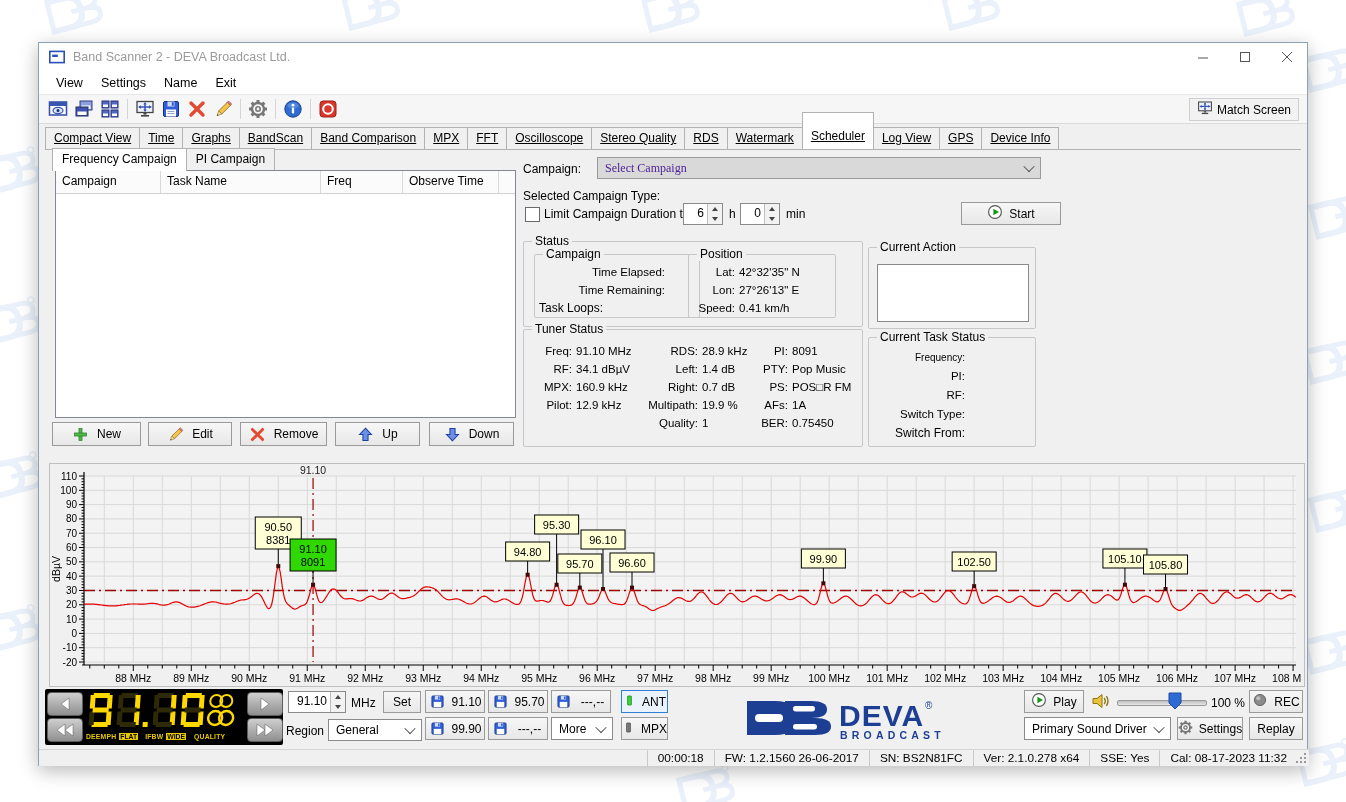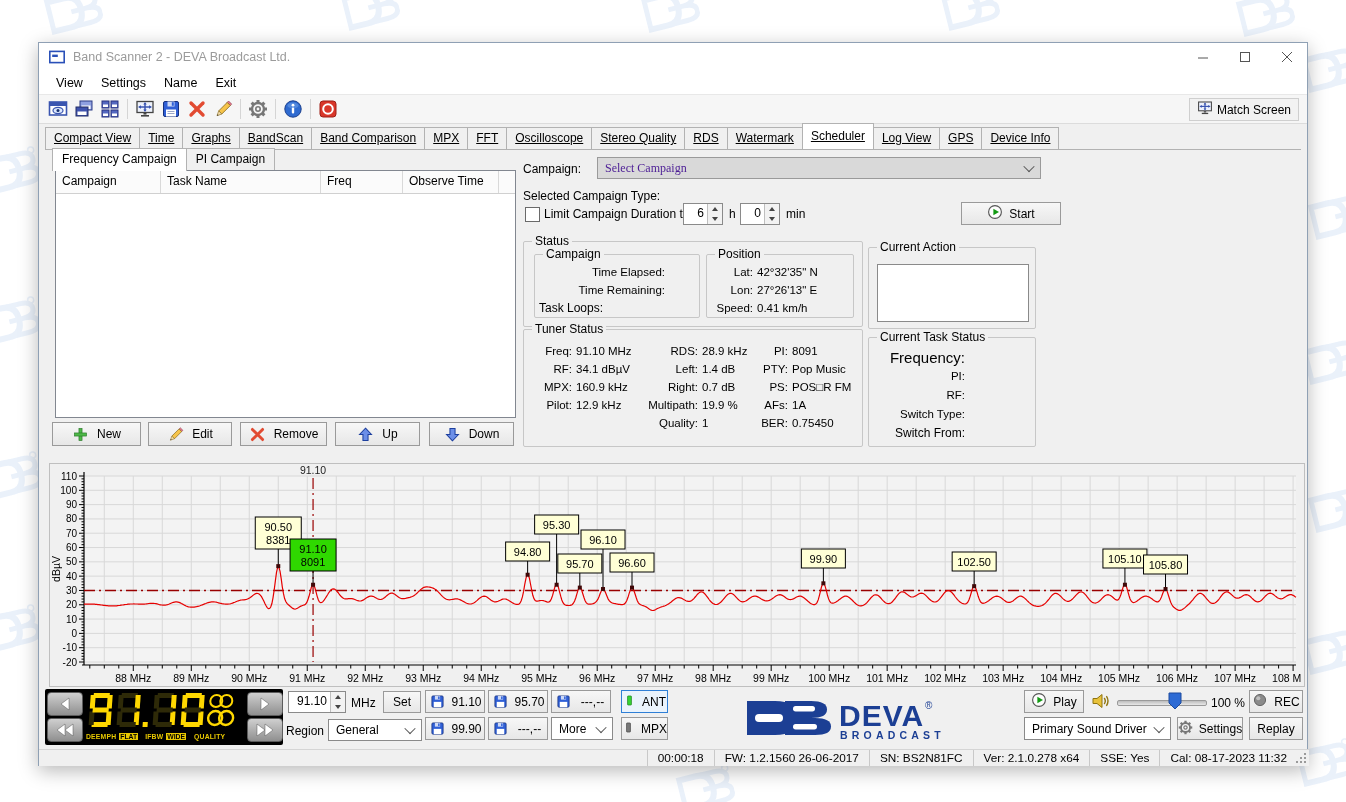--- a/index.html
+++ b/index.html
@@ -16,21 +16,21 @@
   .menubar{position:absolute;left:0;top:28px;width:100%;height:24px;background:#ffffff;display:flex;align-items:center;padding-left:8px;box-sizing:border-box;border-bottom:1px solid #e8e8e8;}
   .menu-item{padding:3px 9px;font-size:12.5px;}
   .toolbar{position:absolute;left:0;top:52px;width:100%;height:29px;background:#f6f6f6;border-bottom:1px solid #dcdcdc;display:flex;align-items:center;padding-left:6px;box-sizing:border-box;}
   .tool-btn{width:26px;height:24px;display:flex;align-items:center;justify-content:center;}
   .tool-sep{width:1px;height:20px;background:#d5d5d5;margin:0 4px;}
   .match-btn{position:absolute;right:8px;top:55px;height:21px;display:flex;align-items:center;gap:4px;padding:0 7px;
              background:#f2f2f2;border:1px solid #cfcfcf;font-size:12px;}
   
   .tabstrip{position:absolute;left:6px;top:84px;right:6px;height:22px;display:flex;align-items:flex-end;border-bottom:1px solid #b2b2b2;}
   .tab{background:#f0f0f0;border:1px solid #b2b2b2;border-bottom:none;padding:3px 8px 3px 8px;font-size:12px;margin-right:-1px;white-space:nowrap;height:15px;text-decoration:underline;}
-  .tab.active{background:#ffffff;position:relative;z-index:3;padding-top:5px;padding-bottom:4px;height:16px;margin-top:-3px;}
+  .tab.active{background:#ffffff;position:relative;z-index:3;padding-top:16px;padding-bottom:4px;height:16px;margin-top:-3px;}
   
   .subtab{background:#f0f0f0;border:1px solid #b2b2b2;border-bottom:none;padding:3px 9px;font-size:12px;margin-right:-1px;white-space:nowrap;}
   .subtab.active{background:#ffffff;position:relative;z-index:3;padding-bottom:5px;}
   .listbox{position:absolute;left:16px;top:127px;width:459px;height:246px;background:#ffffff;border:1px solid #828790;}
   .lb-head{display:flex;border-bottom:1px solid #d0d0d0;height:22px;background:#fbfbfb;}
   .lb-col{border-right:1px solid #d9d9d9;padding:3px 6px;font-size:12px;box-sizing:border-box;white-space:nowrap;overflow:hidden;}
   .act-btn{position:absolute;top:379px;height:22px;display:flex;align-items:center;justify-content:center;gap:8px;
            background:linear-gradient(#f7f7f7,#e7e7e7);border:1px solid #9a9a9a;font-size:12px;}
   
   .lbl{position:absolute;font-size:12px;white-space:nowrap;}
@@ -417,21 +417,21 @@
   <div class="gb" style="left:484px;top:198px;width:340px;height:86px;">
     <span class="lg">Status</span>
     <div class="gb" style="left:10px;top:12px;width:166px;height:64px;">
       <span class="lg">Campaign</span>
       <div id="campaignRows" style="position:absolute;left:4px;top:8px;width:126px;">
           <div style="text-align: right; height: 18px; font-size: 11.5px; line-height: 18px;">Time Elapsed:</div>
           <div style="text-align: right; height: 18px; font-size: 11.5px; line-height: 18px;">Time Remaining:</div>
           <div style="height: 18px; font-size: 12px; line-height: 18px;">Task Loops:</div>
         </div>
     </div>
-    <div class="gb" style="left:182px;top:12px;width:148px;height:64px;">
+    <div class="gb" style="left:164px;top:12px;width:148px;height:64px;">
       <span class="lg">Position</span>
       <div id="positionRows" style="position: absolute; left: 2px; top: 8px; grid-template-columns: 48px auto;" class="kv">
           <span class="k">Lat:</span>
           <span class="v">42°32'35" N</span>
           <span class="k">Lon:</span>
           <span class="v">27°26'13" E</span>
           <span class="k">Speed:</span>
           <span class="v">0.41 km/h</span>
         </div>
     </div>
@@ -478,21 +478,21 @@
           <span class="v">1A</span>
           <span class="k">BER:</span>
           <span class="v">0.75450</span>
         </div>
       </div>
   </div>
 
   <div class="gb" style="left:829px;top:294px;width:168px;height:110px;">
     <span class="lg">Current Task Status</span>
     <div id="taskRows" style="position:absolute;left:4px;top:10px;width:92px;">
-        <div style="text-align: right; height: 19px; font-size: 15px; line-height: 19px;">Frequency:</div>
+        <div style="text-align: right; height: 19px; font-size: 10px; line-height: 19px;">Frequency:</div>
         <div style="text-align: right; height: 19px; font-size: 11.5px; line-height: 19px;">PI:</div>
         <div style="text-align: right; height: 19px; font-size: 11.5px; line-height: 19px;">RF:</div>
         <div style="text-align: right; height: 19px; font-size: 11.5px; line-height: 19px;">Switch Type:</div>
         <div style="text-align: right; height: 19px; font-size: 12px; line-height: 19px;">Switch From:</div>
       </div>
   </div>
 
   <div class="chartpanel" id="chartHost"><svg width="1252" height="220" viewBox="0 0 1252 220">
         <rect x="34" y="12" width="1212" height="186" fill="#f3f3f3"></rect>
         <line x1="54.29665071770303" y1="12" x2="54.29665071770303" y2="198" stroke="#d8d8d8" stroke-width="1"></line>

